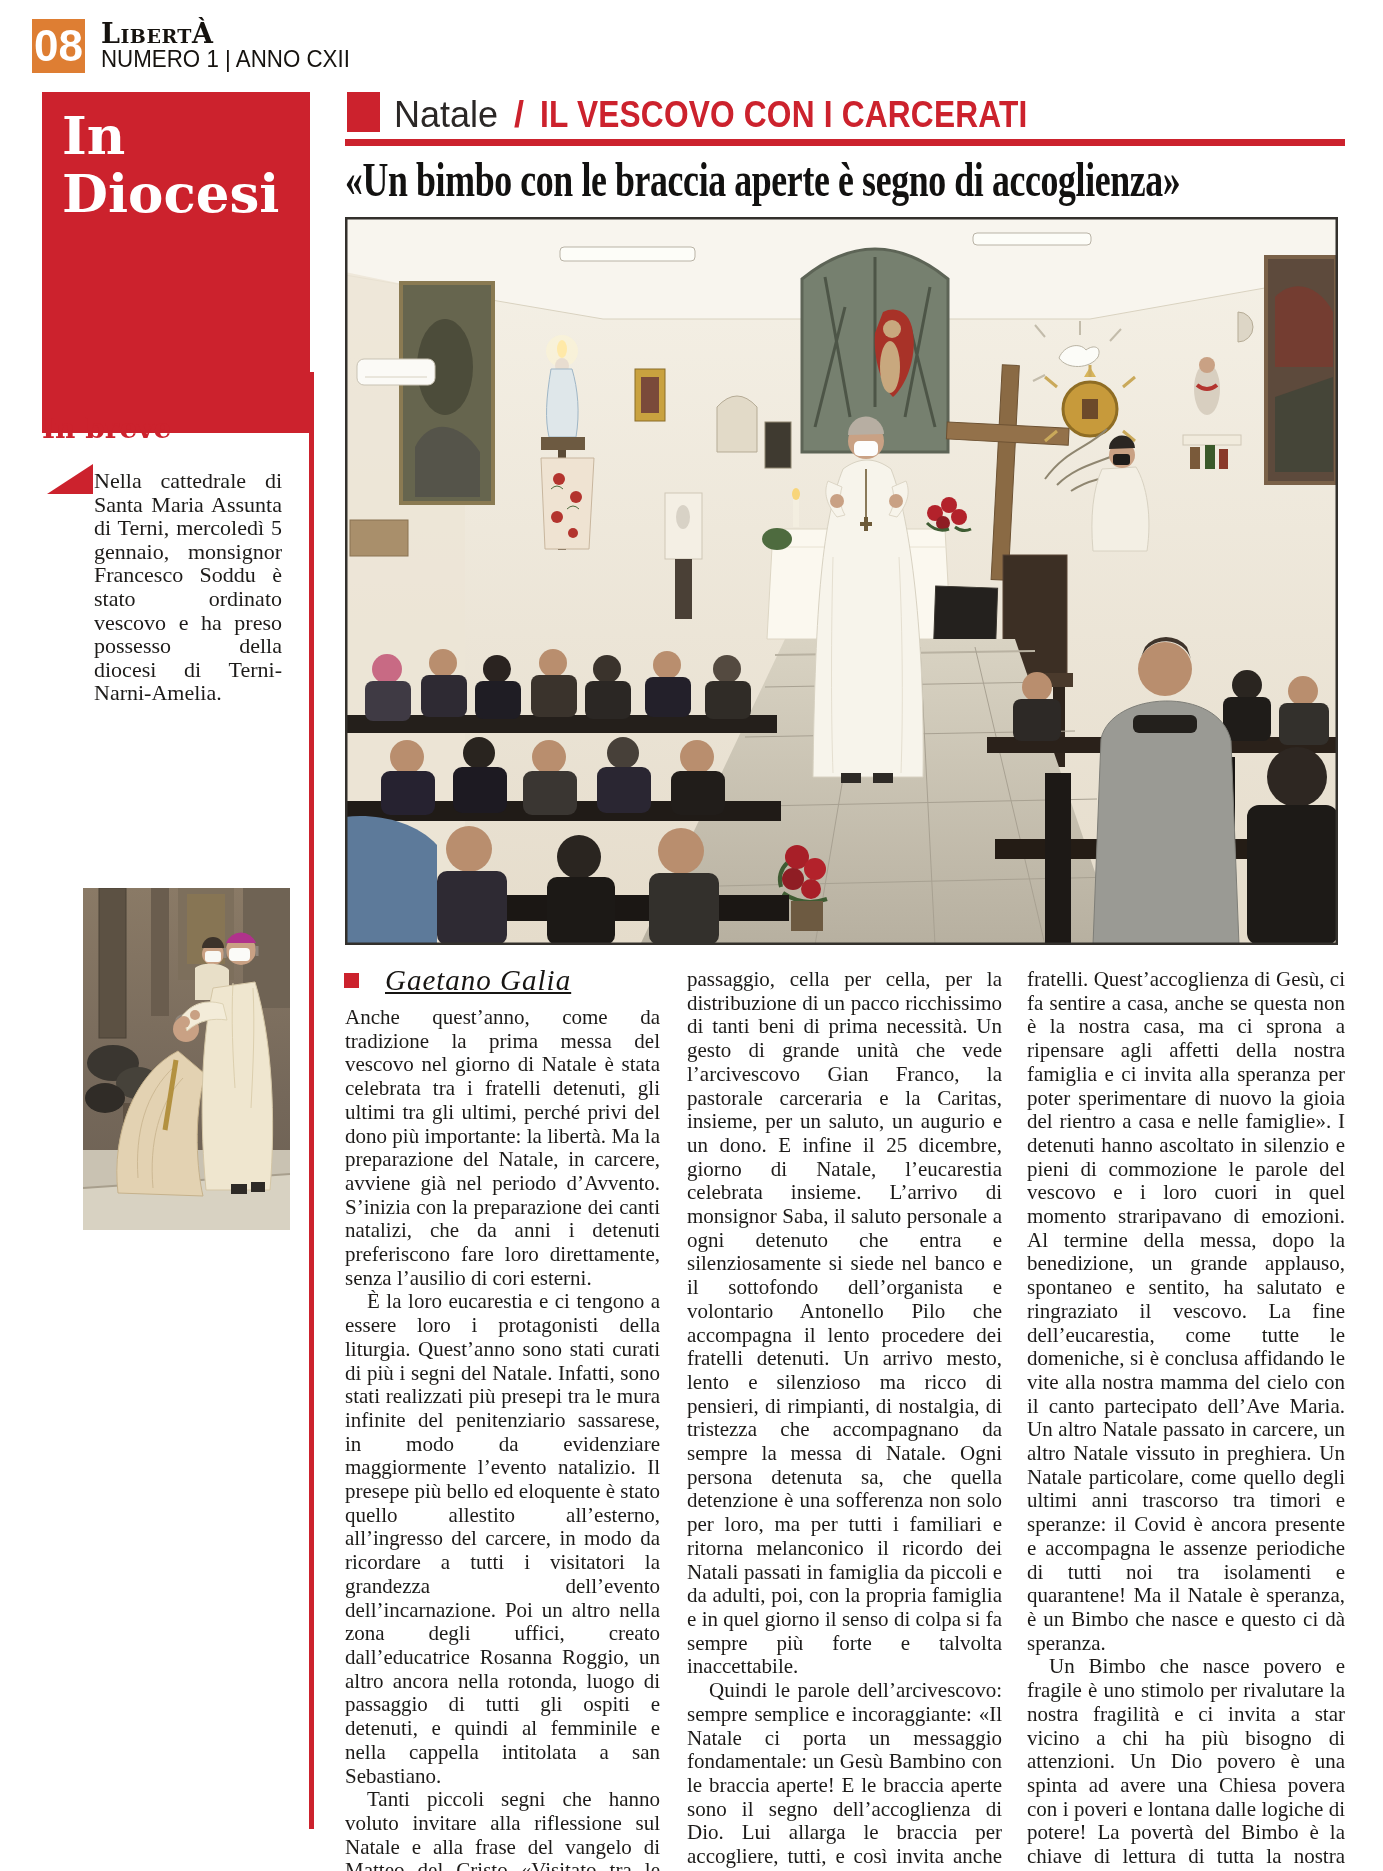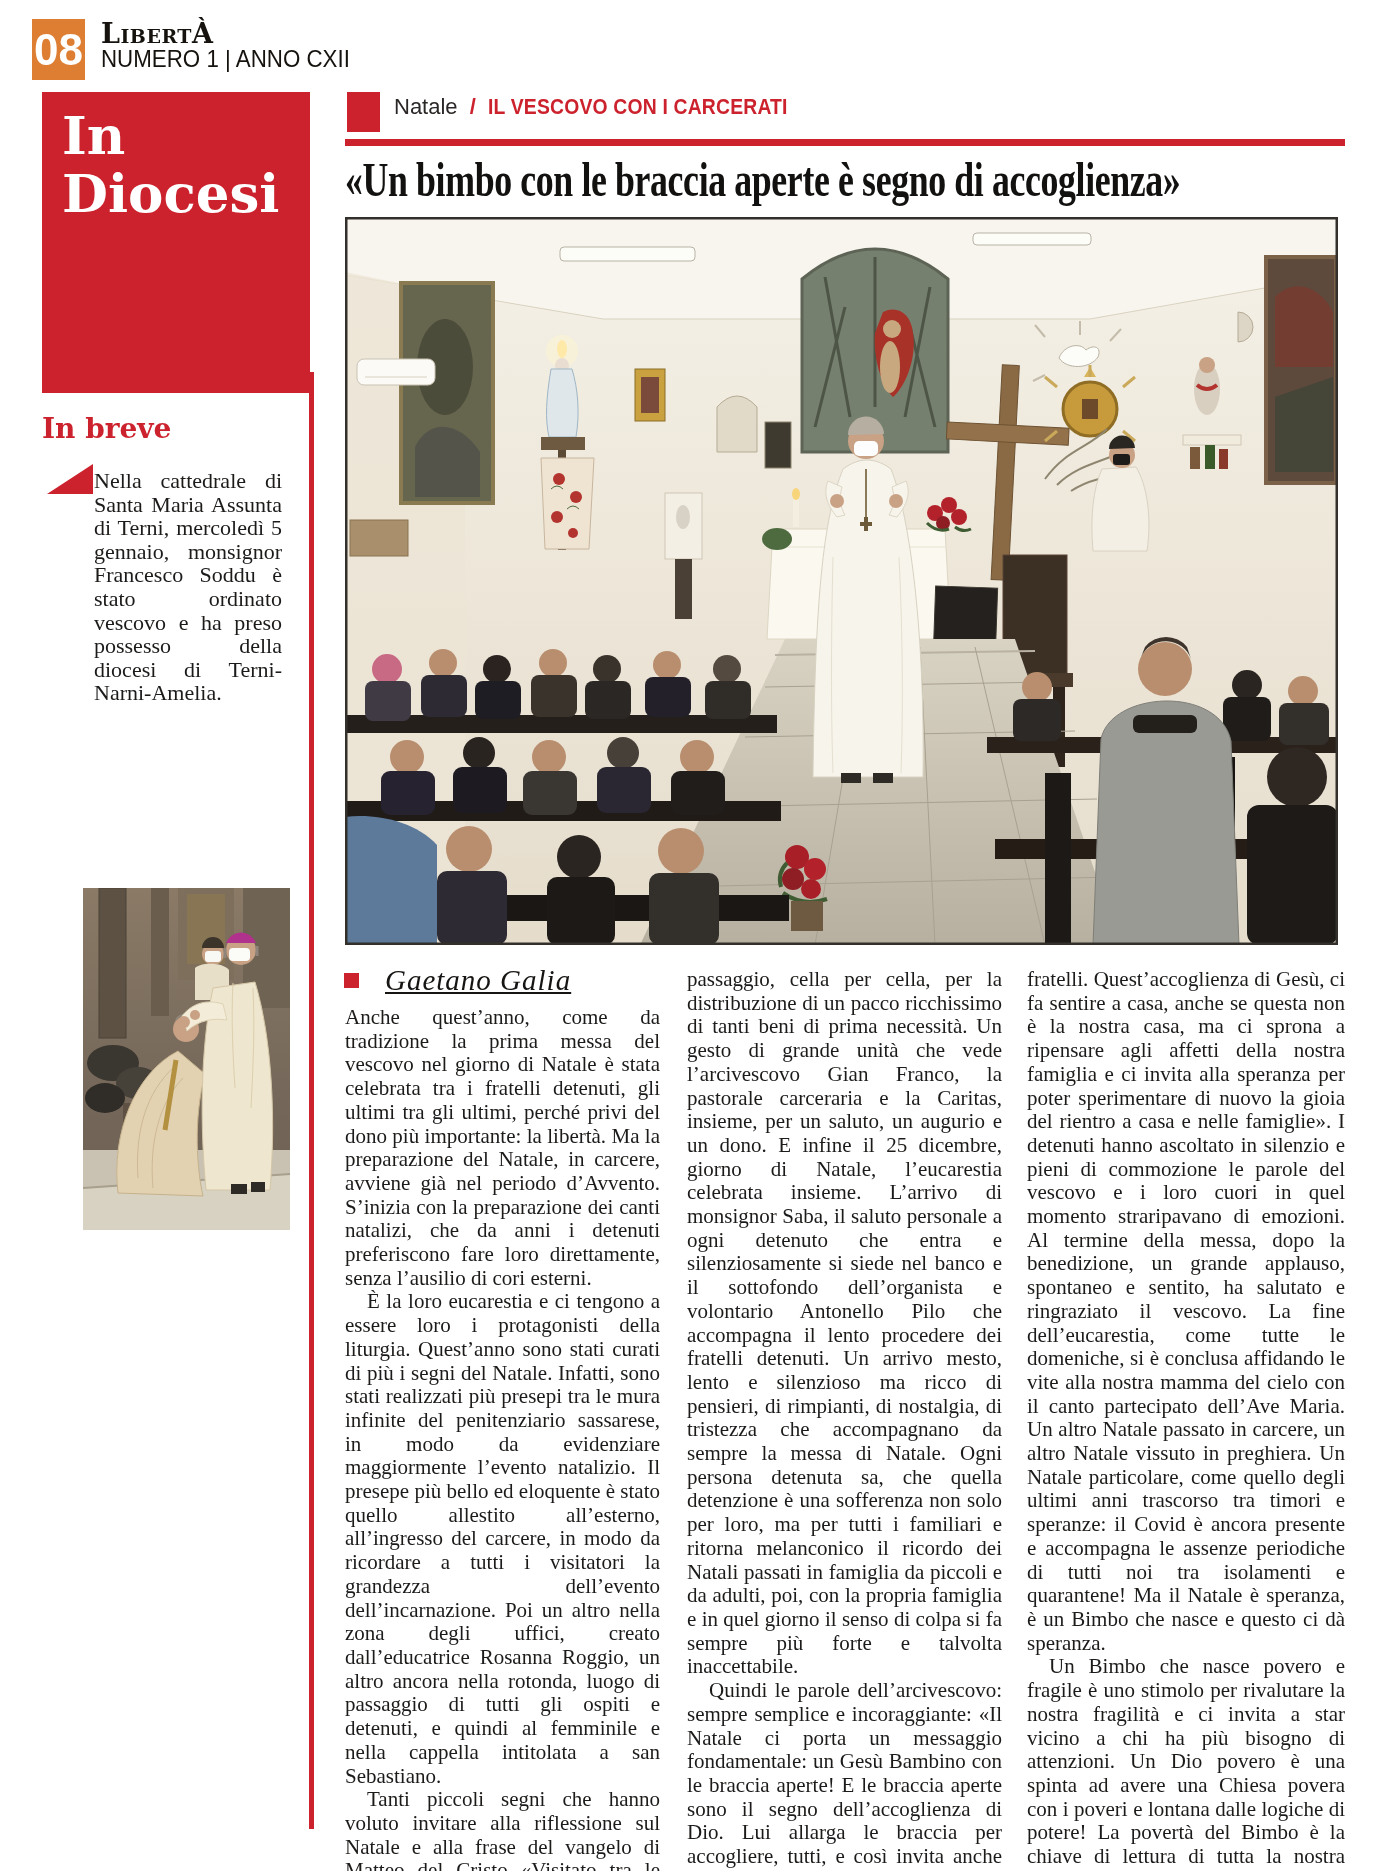--- a/index.html
+++ b/index.html
@@ -1,41 +1,41 @@
 <!DOCTYPE html>
 <html lang="it"><head>
 <meta charset="utf-8">
 <style>
   html,body{margin:0;padding:0;background:#ffffff;}
   .page{position:relative;width:1383px;height:1871px;background:#ffffff;overflow:hidden;
         font-family:"Liberation Serif",serif;color:#1d1b19;}
   .abs{position:absolute;}
 
   
-  .pagenum-box{left:32px;top:19px;width:53px;height:61px;display:flex;align-items:center;justify-content:center;
+  .pagenum-box{left:32px;top:19px;width:53px;height:54px;display:flex;align-items:center;justify-content:center;
     font-family:"Liberation Sans",sans-serif;font-weight:bold;font-size:44px;color:#ffffff;}
   .masthead{left:101px;top:20px;font-family:"DejaVu Serif",serif;font-weight:bold;font-size:27px;
     font-variant:small-caps;color:#16130f;letter-spacing:.5px;line-height:27px;}
   .edition{left:101px;top:45px;font-family:"Liberation Sans",sans-serif;font-weight:normal;font-size:24px;color:#16130f;}
   .edition span{display:inline-block;transform:scaleX(.93);transform-origin:0 50%;white-space:nowrap;}
 
   
-  .section-box{left:42px;top:92px;width:268px;height:301px;box-sizing:border-box;padding:14px 0 0 20px;
+  .section-box{left:42px;top:92px;width:268px;height:341px;box-sizing:border-box;padding:14px 0 0 20px;
     font-family:"DejaVu Serif",serif;font-weight:bold;font-size:53px;line-height:58px;color:#ffffff;}
   .divider{left:309px;top:372px;width:5px;height:1457px;}
   .brief-title{left:42px;top:412px;font-family:"DejaVu Serif",serif;font-weight:bold;font-size:28px;}
   .brief-triangle{left:47px;top:464px;width:0;height:0;border-left:46px solid transparent;}
   .brief-text{left:86px;top:461px;width:204px;font-size:22px;line-height:23.6px;text-align:justify;hyphens:auto;}
   .brief-text p{margin:8px;}
   .brief-text p + p{text-indent:20px;}
   .sidebar-photo{left:83px;top:888px;width:207px;height:342px;}
 
   
   .kicker-square{left:347px;top:92px;width:33px;height:40px;}
-  .kicker{left:394px;top:94px;font-size:22px;white-space:nowrap;font-family:"Liberation Sans",sans-serif;}
+  .kicker{left:394px;top:94px;font-size:36px;white-space:nowrap;font-family:"Liberation Sans",sans-serif;}
   .kicker .sec{color:#2b2726;}
   .kicker .sep{font-weight:bold;padding:0 6px;}
   .kicker .tt{display:inline-block;transform:scaleX(.88);transform-origin:0 50%;font-weight:bold;letter-spacing:.2px;}
   .rule{left:345px;top:139px;width:1000px;height:7px;}
   .headline{left:345px;top:151px;width:1000px;color:#121110;}
   .headline span{display:inline-block;white-space:nowrap;transform:scaleX(.73);transform-origin:0 50%;
     font-family:"Liberation Serif",serif;font-weight:bold;font-size:49px;letter-spacing:-.5px;}
 
   .photo-main{left:345px;top:217px;width:993px;height:728px;}
   .photo-main svg,.sidebar-photo svg{display:block;}

